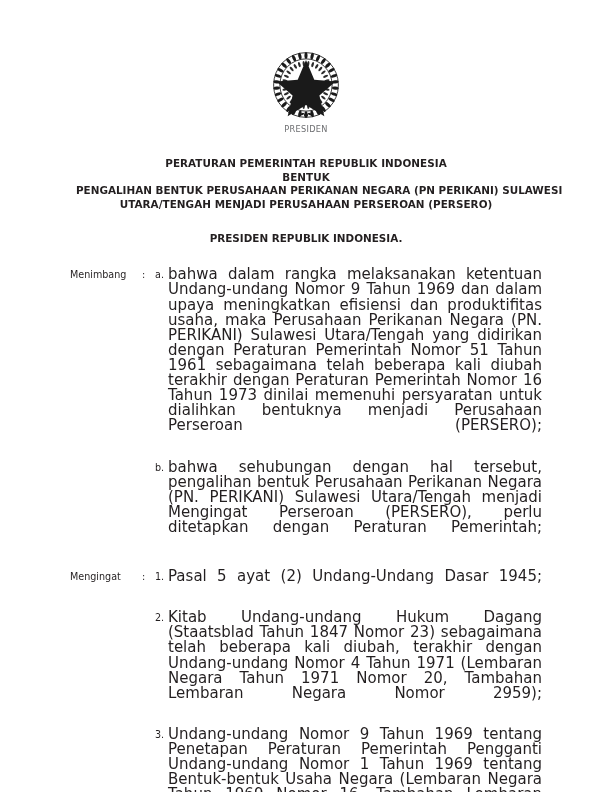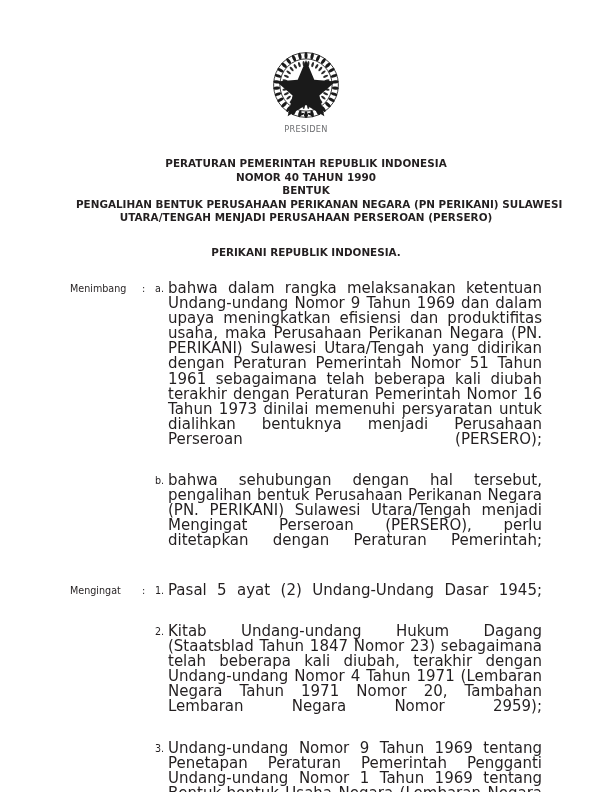--- a/index.html
+++ b/index.html
@@ -214,27 +214,26 @@
       </g>
     </svg>
 
     <div class="emblem-caption">
       <div>PRESIDEN</div>
     </div>
   </div>
 
   <div class="title-block">
     <div>PERATURAN PEMERINTAH REPUBLIK INDONESIA</div>
-    <div>NOMOR 40 TAHUN 1990</div>
     <div>BENTUK</div>
     <div class="title-wide">PENGALIHAN BENTUK PERUSAHAAN PERIKANAN NEGARA (PN PERIKANI) SULAWESI</div>
     <div>UTARA/TENGAH MENJADI PERUSAHAAN PERSEROAN (PERSERO)</div>
   </div>
 
-  <div class="presiden-heading">PERIKANI REPUBLIK INDONESIA.</div>
+  <div class="presiden-heading">PRESIDEN REPUBLIK INDONESIA.</div>
 
   <div class="clauses">
 
     <div class="clause-row">
       <div class="clause-label">Menimbang</div>
       <div class="clause-colon">:</div>
       <div class="clause-items">
         <div class="item">
           <div class="item-marker">a.</div>
           <div class="item-text">bahwa dalam rangka melaksanakan ketentuan Undang-undang Nomor 9 Tahun 1969 dan dalam upaya meningkatkan efisiensi dan produktifitas usaha, maka Perusahaan Perikanan Negara (PN. PERIKANI) Sulawesi Utara/Tengah yang didirikan dengan Peraturan Pemerintah Nomor 51 Tahun 1961 sebagaimana telah beberapa kali diubah terakhir dengan Peraturan Pemerintah Nomor 16 Tahun 1973 dinilai memenuhi persyaratan untuk dialihkan bentuknya menjadi Perusahaan Perseroan (PERSERO);</div>

